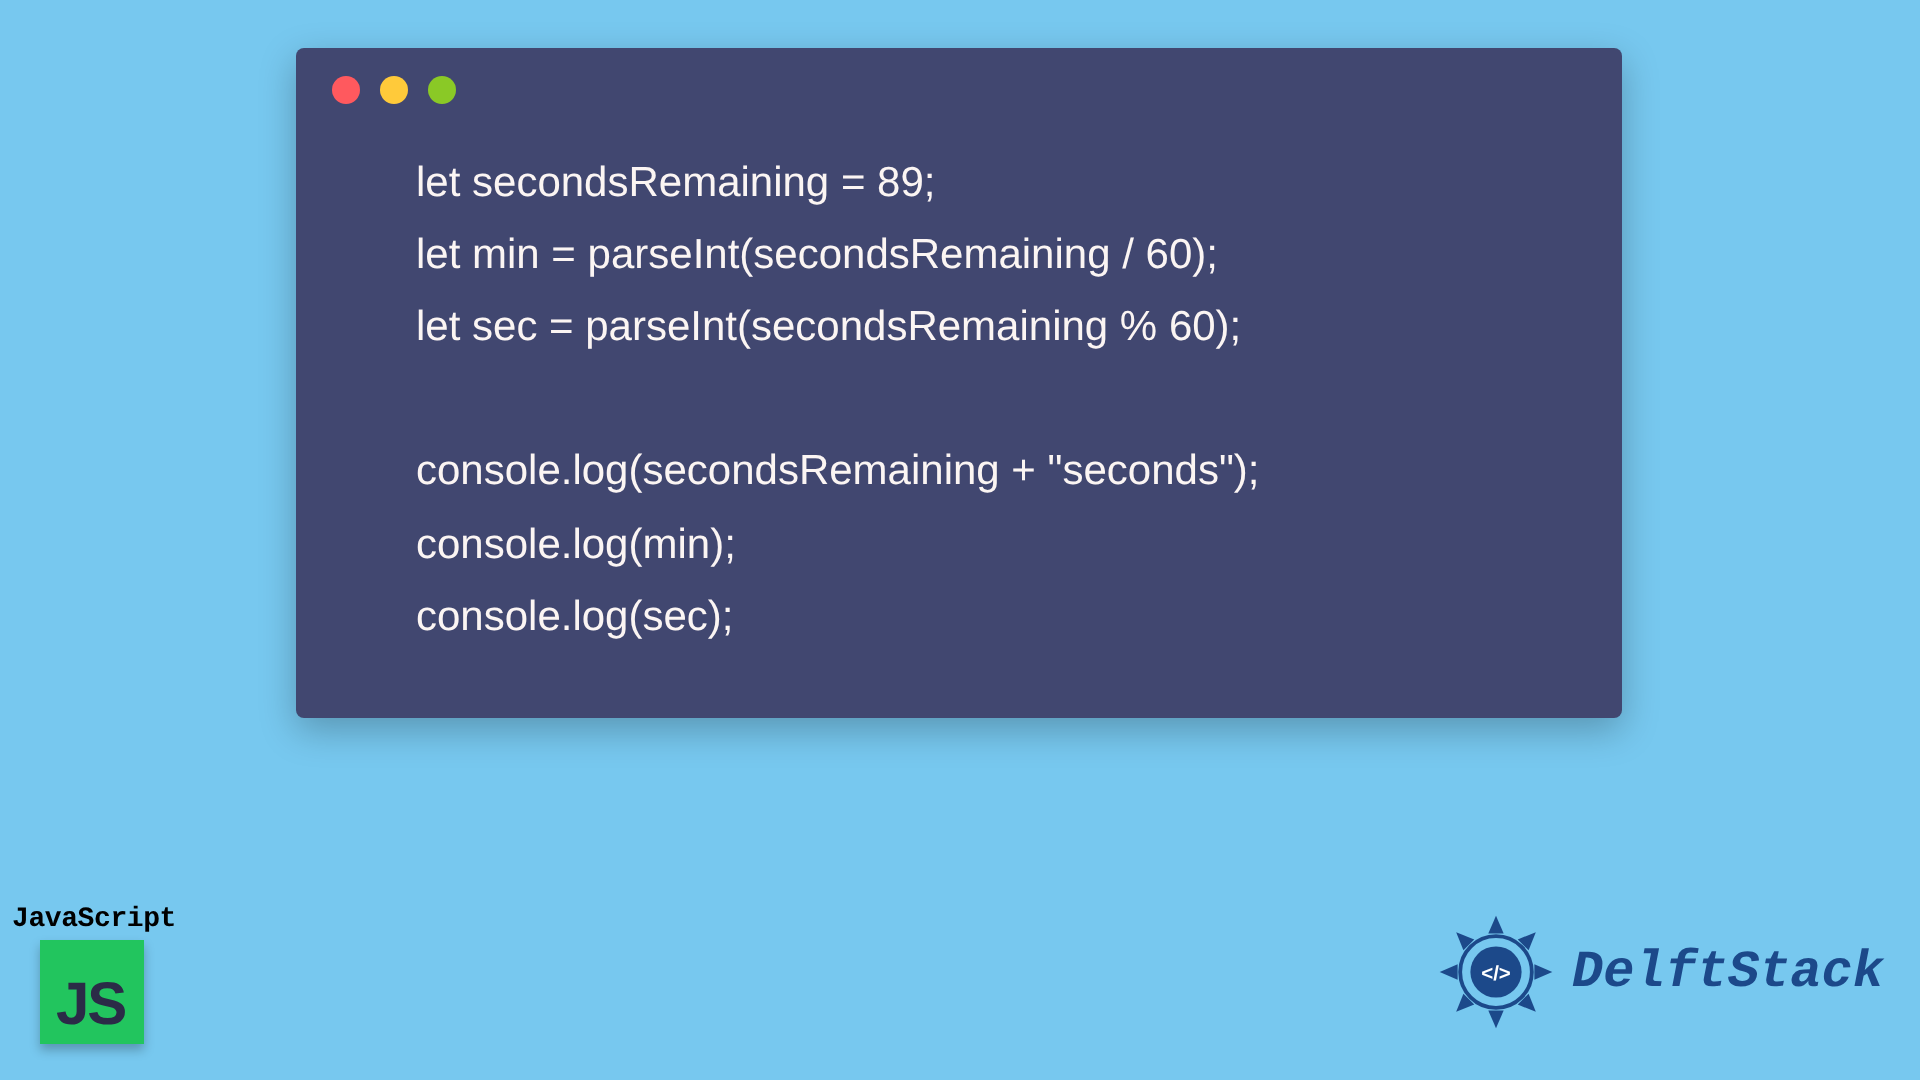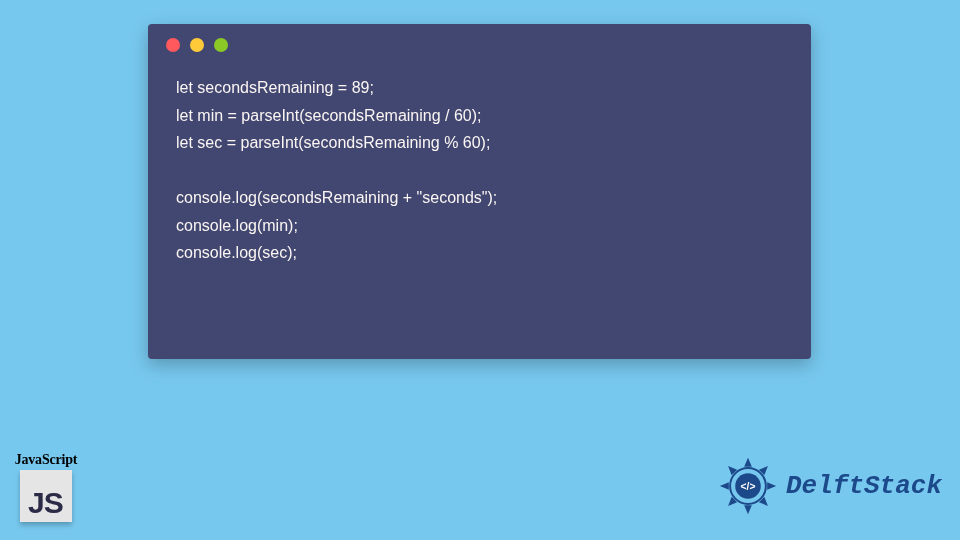--- a/index.html
+++ b/index.html
@@ -29,44 +29,45 @@
   }
   .dot {
     width: 14px; height: 14px; border-radius: 50%;
   }
   .dot.red { background: #ff595e; }
   .dot.yellow { background: #ffca3a; }
   .dot.green { background: #8ac926; }
   .code-body {
     padding: 8px 22px 12px 28px;
     color: #fbf5f3;
-    font-size: 16px;
+    font-size: 21px;
     line-height: 1.72;
     font-family: -apple-system, "Segoe UI", Arial, sans-serif;
     white-space: pre;
+    margin-left: 32px;
   }
   .js-badge {
     position: absolute;
     left: 6px;
     bottom: 18px;
     width: 80px;
     text-align: center;
   }
   .js-label {
-    font-family: Liberation Serif, serif;
+    font-family: Liberation Mono, monospace;
     font-weight: 900;
     font-size: 14px;
     color: #000;
     letter-spacing: -0.2px;
     margin-bottom: 2px;
   }
   .js-box {
     width: 52px;
     height: 52px;
-    background: #e5e5e5;
+    background: #22c55e;
     margin: 0 auto;
     position: relative;
     box-shadow: 0 3px 5px rgba(0,0,0,0.25);
   }
   .js-text {
     position: absolute;
     bottom: 2px;
     left: 8px;
     font-family: Arial, sans-serif;
     font-weight: 900;

